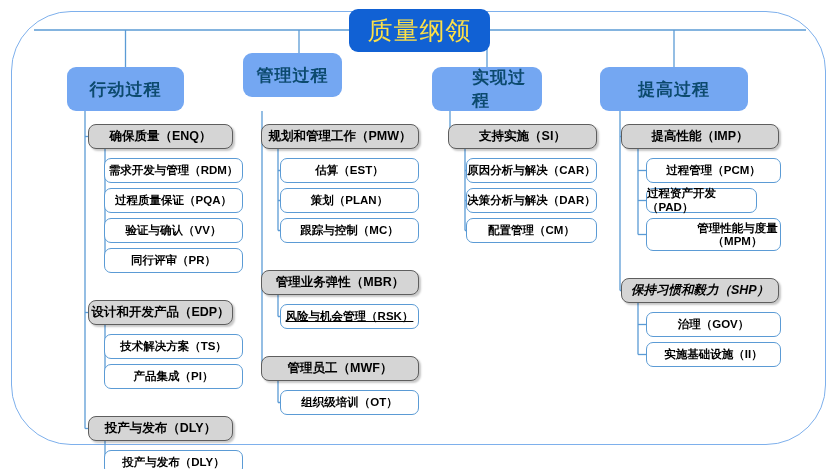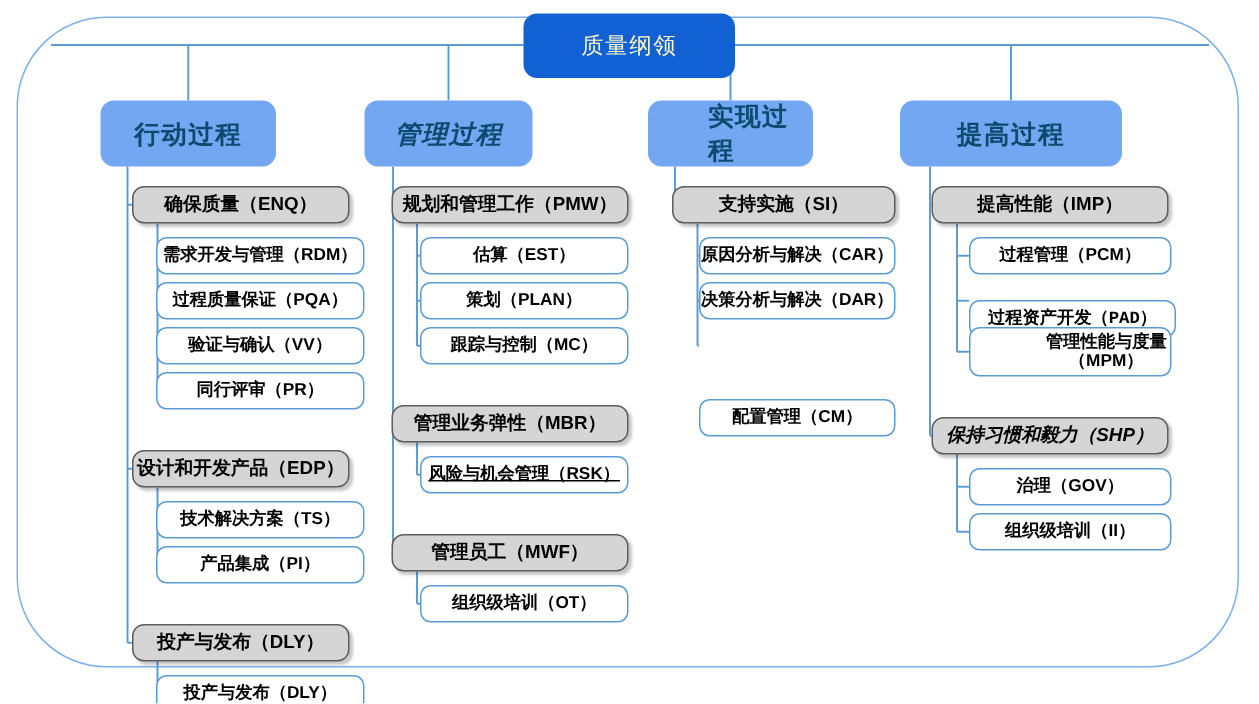--- a/index.html
+++ b/index.html
@@ -40,22 +40,22 @@
   }
   
   .root-title {
     position: absolute;
     left: 349px;
     top: 9px;
     width: 141px;
     height: 43px;
     background: #1161d4;
     border-radius: 9px;
-    color: #fef9c3;
-    font-size: 15px;
+    color: #fde047;
+    font-size: 25px;
     font-weight: 400;
     letter-spacing: 1px;
     display: flex;
     align-items: center;
     justify-content: center;
     box-sizing: border-box;
     z-index: 4;
   }
   
   .col-header {
@@ -175,37 +175,37 @@
       <div class="group-box" style="left: 88px; top: 124px; width: 145px; height: 25px;">确保质量（ENQ）</div>
       <div class="leaf-box" style="left: 104px; top: 158px; width: 139px; height: 25px;">需求开发与管理（RDM）</div>
       <div class="leaf-box" style="left: 104px; top: 188px; width: 139px; height: 25px;">过程质量保证（PQA）</div>
       <div class="leaf-box" style="left: 104px; top: 218px; width: 139px; height: 25px;">验证与确认（VV）</div>
       <div class="leaf-box" style="left: 104px; top: 248px; width: 139px; height: 25px;">同行评审（PR）</div>
       <div class="group-box" style="left: 88px; top: 300px; width: 145px; height: 25px;">设计和开发产品（EDP）</div>
       <div class="leaf-box" style="left: 104px; top: 334px; width: 139px; height: 25px;">技术解决方案（TS）</div>
       <div class="leaf-box" style="left: 104px; top: 364px; width: 139px; height: 25px;">产品集成（PI）</div>
       <div class="group-box" style="left: 88px; top: 416px; width: 145px; height: 25px;">投产与发布（DLY）</div>
       <div class="leaf-box" style="left: 104px; top: 450px; width: 139px; height: 25px;">投产与发布（DLY）</div>
-      <div class="col-header" style="left: 243px; top: 67px; width: 112px; font-style: italic;">管理过程</div>
+      <div class="col-header" style="left: 243px; top: 53px; width: 99px;">管理过程</div>
       <div class="group-box" style="left: 261px; top: 124px; width: 158px; height: 25px;">规划和管理工作（PMW）</div>
       <div class="leaf-box" style="left: 280px; top: 158px; width: 139px; height: 25px;">估算（EST）</div>
       <div class="leaf-box" style="left: 280px; top: 188px; width: 139px; height: 25px;">策划（PLAN）</div>
       <div class="leaf-box" style="left: 280px; top: 218px; width: 139px; height: 25px;">跟踪与控制（MC）</div>
       <div class="group-box" style="left: 261px; top: 270px; width: 158px; height: 25px;">管理业务弹性（MBR）</div>
       <div class="leaf-box" style="left: 280px; top: 304px; width: 139px; height: 25px; text-decoration: underline;">风险与机会管理（RSK）</div>
       <div class="group-box" style="left: 261px; top: 356px; width: 158px; height: 25px;">管理员工（MWF）</div>
       <div class="leaf-box" style="left: 280px; top: 390px; width: 139px; height: 25px;">组织级培训（OT）</div>
       <div class="col-header" style="left: 432px; top: 67px; width: 110px; padding-left: 40px;">实现过程</div>
       <div class="group-box" style="left: 448px; top: 124px; width: 149px; height: 25px;">支持实施（SI）</div>
       <div class="leaf-box" style="left: 466px; top: 158px; width: 131px; height: 25px;">原因分析与解决（CAR）</div>
       <div class="leaf-box" style="left: 466px; top: 188px; width: 131px; height: 25px;">决策分析与解决（DAR）</div>
-      <div class="leaf-box" style="left: 466px; top: 218px; width: 131px; height: 25px; margin-top: 48px;">配置管理（CM）</div>
+      <div class="leaf-box" style="left: 466px; top: 218px; width: 131px; height: 25px;">配置管理（CM）</div>
       <div class="col-header" style="left: 600px; top: 67px; width: 148px;">提高过程</div>
       <div class="group-box" style="left: 621px; top: 124px; width: 158px; height: 25px;">提高性能（IMP）</div>
       <div class="leaf-box" style="left: 646px; top: 158px; width: 135px; height: 25px;">过程管理（PCM）</div>
-      <div class="leaf-box" style="left: 646px; top: 200px; width: 138px; height: 25px; font-family: Liberation Mono, monospace;">过程资产开发（PAD）</div>
+      <div class="leaf-box" style="left: 646px; top: 188px; width: 111px; height: 25px;">过程资产开发（PAD）</div>
       <div class="leaf-box two-line" style="left: 646px; top: 218px; width: 135px; height: 33px; display: block; padding-top: 3px; text-align: center; padding-left: 48px;"><span>管理性能与度量</span><br><span>（MPM）</span></div>
       <div class="group-box" style="left: 621px; top: 278px; width: 158px; height: 25px; font-style: italic;">保持习惯和毅力（SHP）</div>
       <div class="leaf-box" style="left: 646px; top: 312px; width: 135px; height: 25px;">治理（GOV）</div>
-      <div class="leaf-box" style="left: 646px; top: 342px; width: 135px; height: 25px;">组织级培训（II）</div>
+      <div class="leaf-box" style="left: 646px; top: 342px; width: 135px; height: 25px;">实施基础设施（II）</div>
     </div>
 
 </div>
 
 </body></html>

